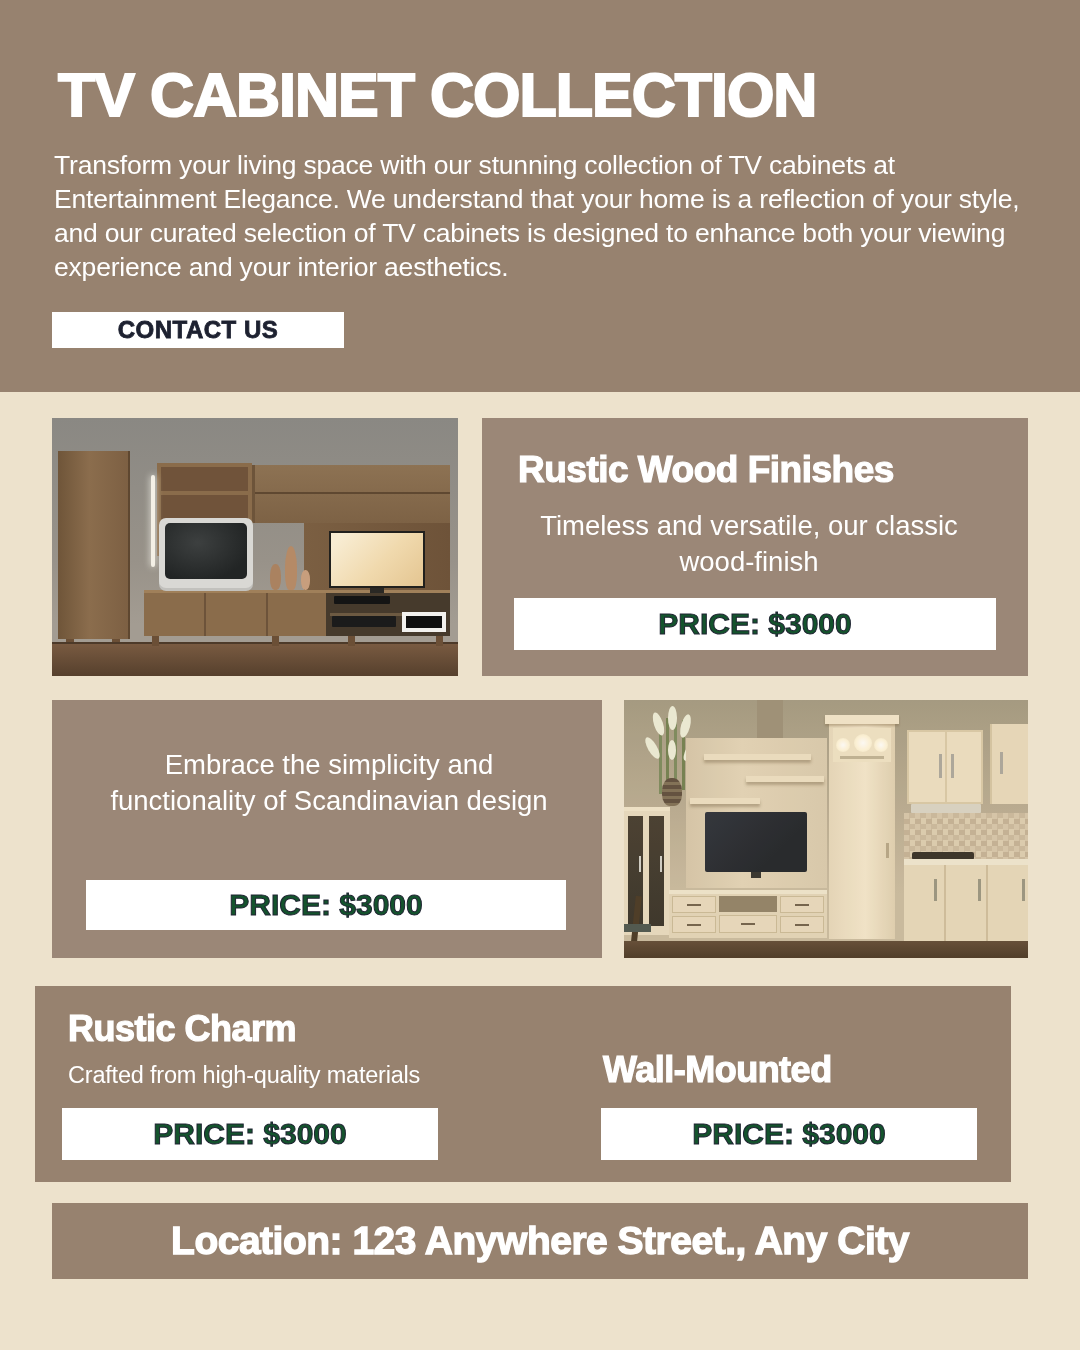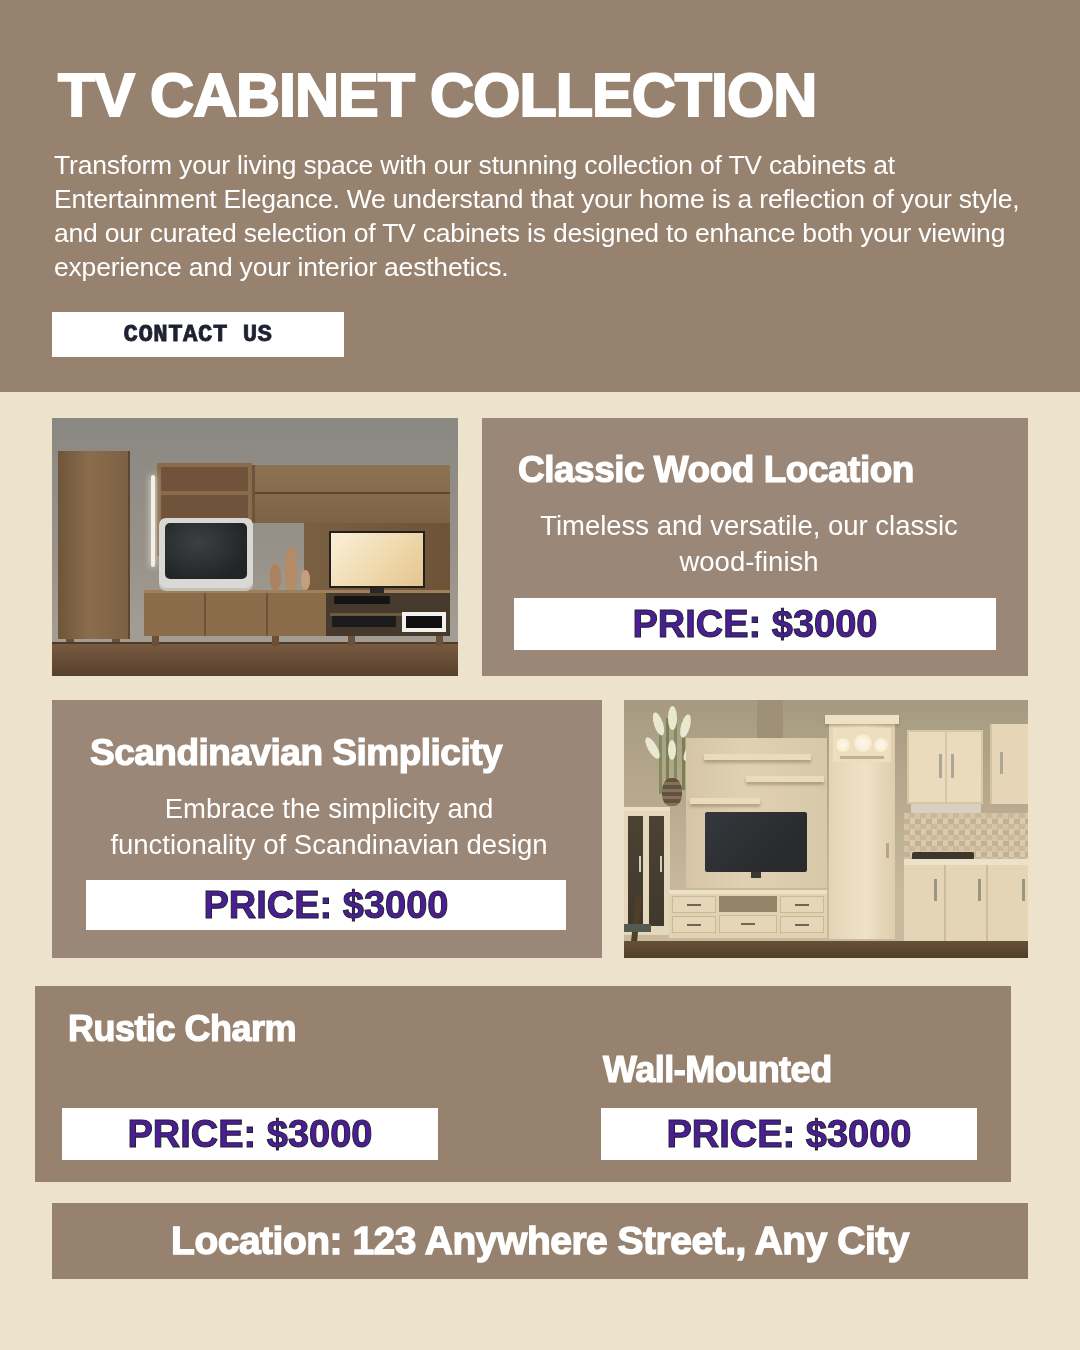--- a/index.html
+++ b/index.html
@@ -13,37 +13,37 @@
   .title{
     position:absolute;left:58px;top:62px;margin:0;color:#fff;
     font-size:61px;font-weight:bold;letter-spacing:-1px;line-height:66px;
     -webkit-text-stroke:2px #fff;white-space:nowrap;
   }
   .intro{
     position:absolute;left:54px;top:148px;width:975px;margin:0;color:#fff;
     font-size:26.5px;line-height:34px;letter-spacing:-0.2px;font-weight:400;
   }
   .contact-btn{
-    position:absolute;left:52px;top:312px;width:292px;height:45px;border:none;
-    background:#fff;color:#1D2130;font-family:Liberation Mono, monospace;
+    position:absolute;left:52px;top:312px;width:292px;height:36px;border:none;
+    background:#fff;color:#1D2130;font-family:Liberation Sans, sans-serif;
     font-size:24px;font-weight:bold;letter-spacing:0.5px;-webkit-text-stroke:0.8px #1D2130;
     display:flex;align-items:center;justify-content:center;cursor:pointer;padding:0;
   }
   
   .card{position:absolute;background:#9B8777;}
   .card h2{
     margin:0;color:#fff;font-size:37px;font-weight:bold;letter-spacing:-0.5px;
     -webkit-text-stroke:1.2px #fff;line-height:44px;
   }
   .card p{margin:0;color:#fff;font-weight:400;text-align:center;}
   .price-bar{
     position:absolute;background:#fff;display:flex;align-items:center;justify-content:center;
   }
   .price-bar span{
-    color:#4c1d95;font-size:38px;font-weight:bold;letter-spacing:0px;
+    color:#14532d;font-size:30px;font-weight:bold;letter-spacing:0px;
     -webkit-text-stroke:1px #1D2130;white-space:nowrap;
   }
   
   .card-classic{left:482px;top:418px;width:546px;height:258px;padding:30px 36px 0 36px;}
   .card-classic p{margin-top:16px;font-size:27.5px;line-height:36px;width:462px;}
   .card-classic .price-bar{left:32px;right:32px;bottom:26px;height:52px;}
   
   .card-scandi{left:52px;top:700px;width:550px;height:258px;padding:31px 0 0 38px;}
   .card-scandi p{margin-top:16px;font-size:27.5px;line-height:36px;width:478px;}
   .card-scandi .price-bar{left:34px;right:36px;bottom:28px;height:50px;}
@@ -202,29 +202,28 @@
     <div class="p1-tv">
       <div class="p1-tv-screen"></div>
     </div>
     <div class="p1-tv-stand"></div>
     <div class="p1-vase v1"></div>
     <div class="p1-vase v2"></div>
     <div class="p1-vase v3"></div>
   </div>
 
   <div class="card card-classic">
-    <h2>Classic Wood Location</h2>
+    <h2>Rustic Wood Finishes</h2>
     <p>Timeless and versatile, our classic wood-finish</p>
     <div class="price-bar">
       <span>PRICE: $3000</span>
     </div>
   </div>
 
   <div class="card card-scandi">
-    <h2>Scandinavian Simplicity</h2>
     <p>Embrace the simplicity and functionality of Scandinavian design</p>
     <div class="price-bar">
       <span>PRICE: $3000</span>
     </div>
   </div>
 
   <div class="photo photo2">
     <div class="p2-pillar"></div>
     <div class="p2-stems"></div>
     <div class="p2-bloom b1"></div>
@@ -263,20 +262,21 @@
     <div class="p2-counter"></div>
     <div class="p2-lowercab"></div>
     <div class="p2-chair"></div>
     <div class="p2-floor"></div>
     <div class="p2-tint"></div>
   </div>
 
   <div class="band">
     <div class="col">
       <h2>Rustic Charm</h2>
+      <p class="blurb">Crafted from high-quality materials</p>
       <div class="price-bar">
         <span>PRICE: $3000</span>
       </div>
     </div>
     <div class="col col-right">
       <h2>Wall-Mounted</h2>
       <div class="price-bar">
         <span>PRICE: $3000</span>
       </div>
     </div>

